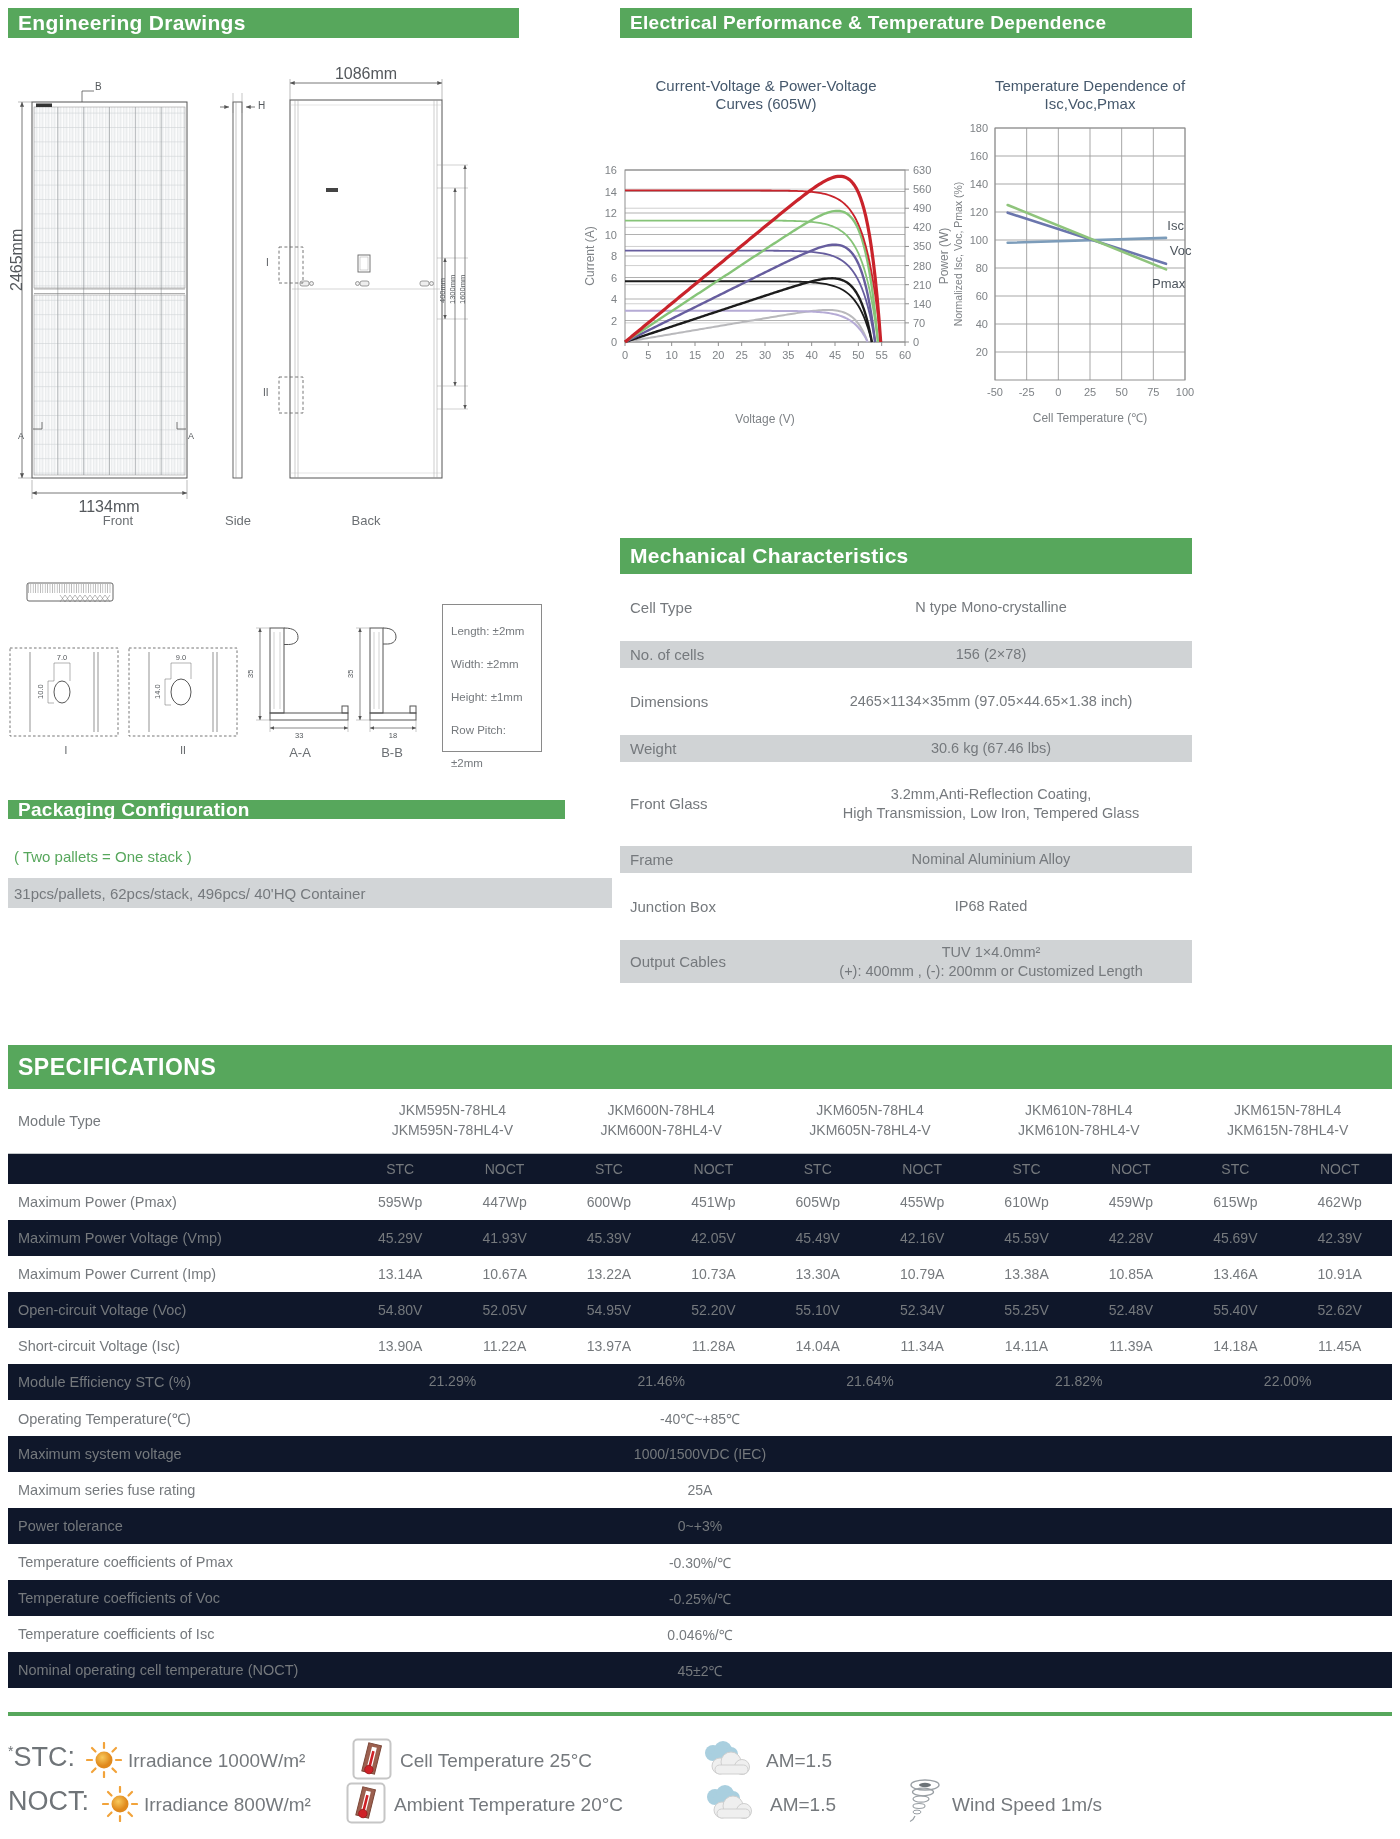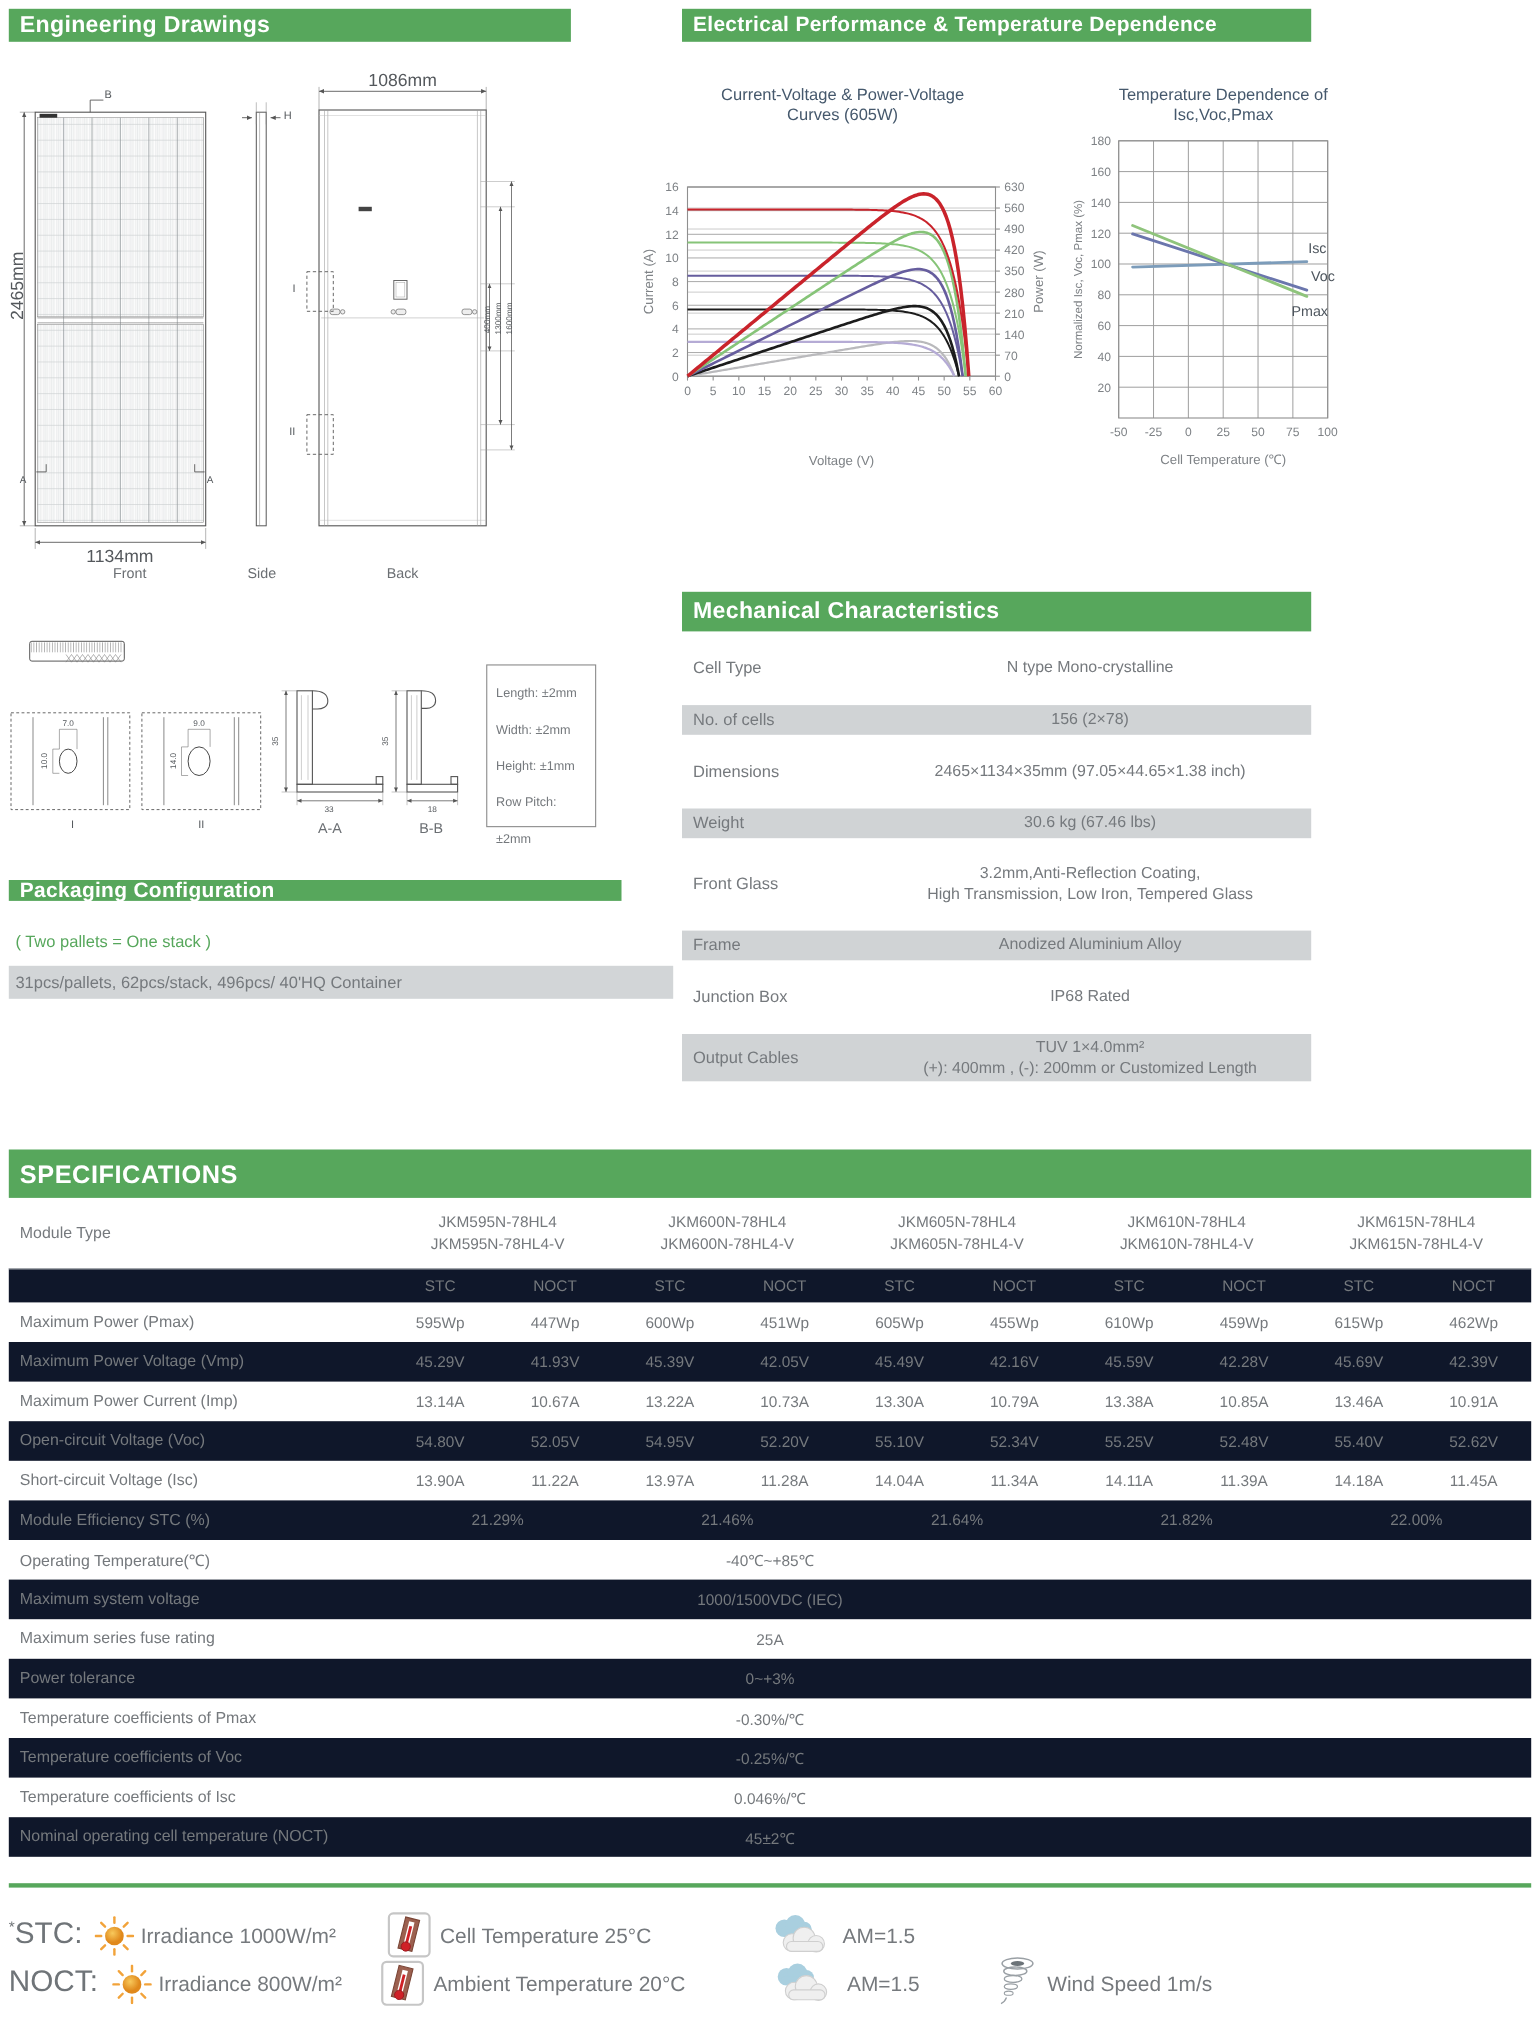--- a/index.html
+++ b/index.html
@@ -290,21 +290,21 @@
         <polyline points="45,240.82500273225438 46.86666666666667,240.82500309604984 48.733333333333334,240.82500350828408 50.6,240.82500397540667 52.46666666666667,240.8250045047259 54.333333333333336,240.8250051045232 56.2,240.82500578418257 58.06666666666666,240.82500655433753 59.93333333333333,240.82500742703743 61.8,240.825008415936 63.666666666666664,240.82500953650484 65.53333333333333,240.8250108062757 67.4,240.8250122451146 69.26666666666667,240.82501387553268 71.13333333333334,240.82501572303838 73,240.82501781653662 74.86666666666667,240.8250201887809 76.73333333333335,240.82502287688584 78.60000000000001,240.82502592290783 80.46666666666667,240.8250293745029 82.33333333333334,240.8250332856725 84.20000000000002,240.82503771760832 86.06666666666669,240.82504273964952 87.93333333333335,240.82504843036773 89.80000000000001,240.82505487879627 91.66666666666669,240.8250621858231 93.53333333333335,240.82507046576927 95.40000000000002,240.82507984817744 97.26666666666668,240.82509047983874 99.13333333333335,240.8251025270893 101.00000000000003,240.82511617841266 102.8666666666667,240.82513164738856 104.73333333333336,240.8251491760347 106.60000000000002,240.82516903859295 108.4666666666667,240.8251915458201 110.33333333333336,240.82521704984975 112.20000000000003,240.8252459497015 114.06666666666669,240.82527869752377 115.93333333333338,240.82531580566794 117.80000000000004,240.8253578547041 119.6666666666667,240.82540550250437 121.53333333333336,240.82545949453555 123.40000000000002,240.82552067552214 125.26666666666668,240.82559000266247 127.13333333333334,240.82566856060427 129,240.8257575784145 130.86666666666667,240.82585844880848 132.73333333333332,240.82597274993935 134.59999999999997,240.826102270089 136.46666666666664,240.82624903564624 138.33333333333331,240.82641534281035 140.19999999999996,240.8266037935161 142.0666666666666,240.8268173361418 143.93333333333328,240.8270593116378 145.79999999999995,240.82733350579673 147.6666666666666,240.8276442084838 149.53333333333325,240.827996280753 151.39999999999992,240.82839523090024 153.2666666666666,240.8288473006424 155.13333333333324,240.82935956277143 156.9999999999999,240.82994003181048 158.86666666666656,240.83059778940415 160.73333333333323,240.8313431264039 162.59999999999988,240.8321877038722 164.46666666666653,240.8331447355239 166.3333333333332,240.8342291944595 168.19999999999987,240.83545804742485 170.06666666666652,240.83685052026158 171.93333333333317,240.83842839870246 173.79999999999984,240.84021636921685 175.6666666666665,240.84224240523935 177.53333333333316,240.84453820482412 179.3999999999998,240.84713968657218 181.26666666666648,240.85008755159063 183.13333333333316,240.85342792027618 184.9999999999998,240.85721305388483 186.86666666666645,240.86150217217818 188.73333333333312,240.86636237993727 190.5999999999998,240.87186971684108 192.46666666666644,240.87811034713414 194.3333333333331,240.8851819076969 196.19999999999976,240.89319503560935 198.06666666666644,240.90227509910756 199.93333333333308,240.91256415901432 201.79999999999973,240.92422319133118 203.6666666666664,240.9374346057653 205.53333333333305,240.9524050995941 207.39999999999972,240.9693688915179 209.2666666666664,240.98859138609447 211.13333333333304,241.01037332608803 212.9999999999997,241.03505549769648 214.86666666666636,241.06302406227294 216.73333333333304,241.09471659795727 218.5999999999997,241.13062894574173 220.46666666666633,241.1713229670797 222.333333333333,241.21743533440787 224.19999999999968,241.26968749211304 226.06666666666632,241.32889694378605 227.93333333333297,241.3959900423563 229.79999999999964,241.47201648321257 231.66666666666632,241.55816572706107 233.53333333333296,241.65578560946085 235.39999999999964,241.76640342819076 237.26666666666628,241.89174983836617 239.13333333333293,242.0337859291539 240.9999999999996,242.19473390570968 242.86666666666628,242.37711185636812 244.73333333333292,242.5837731490302 246.59999999999957,242.81795107311905 248.46666666666624,243.08330942554272 250.33333333333292,243.38399983209996 252.19999999999956,243.72472670114234 254.0666666666662,244.11082082571602 255.93333333333288,244.54832278571487 257.79999999999956,245.04407745490127 259.6666666666662,245.6058410913905 261.53333333333285,246.24240268706745 263.3999999999995,246.96372147449057 265.2666666666662,247.78108274262706 267.13333333333287,248.7072743992127 268.99999999999955,249.75678704211612 270.86666666666616,250.9460406698962 272.7333333333328,252.29364157851933 274.59999999999945,253.82067346347705 276.46666666666613,255.5510272817006 278.3333333333328,257.51177503407894 280.1999999999995,259.7335933165407 282.06666666666615,262.25124326630777 283.9333333333328,265.10411441225017 285.79999999999944,268.33684093807375 287.66666666666606,271.9999999999988 287.66666666666663,272" fill="none" stroke="#b5abd5" stroke-width="2" stroke-linejoin="round"></polyline>
         <polyline points="45,272 46.86666666666667,271.38298417323847 48.733333333333334,270.76596835879434 50.6,270.1489525591276 52.46666666666667,269.5319367771352 54.333333333333336,268.9149210162232 56.2,268.29790528039166 58.06666666666666,267.68088957433196 59.93333333333333,267.0638739035402 61.8,266.4468582744481 63.666666666666664,265.82984269457523 65.53333333333333,265.212827172704 67.4,264.5958117190831 69.26666666666667,263.9787963456621 71.13333333333334,263.3617810663627 73,262.7447658973922 74.86666666666667,262.127750857605 76.73333333333335,261.51073596892076 78.60000000000001,260.8937212568056 80.46666666666667,260.27670675082874 82.33333333333334,259.659692485303 84.20000000000002,259.04267850002435 86.06666666666669,258.42566484112325 87.93333333333335,257.8086515620462 89.80000000000001,257.1916387246863 91.66666666666669,256.57462640068474 93.53333333333335,255.95761467292965 95.40000000000002,255.34060363728082 97.26666666666668,254.72359340455478 99.13333333333335,254.10658410280797 101.00000000000003,253.48957587996344 102.8666666666667,252.87256890683065 104.73333333333336,252.25556338057788 106.60000000000002,251.63855952872308 108.4666666666667,251.02155761372057 110.33333333333336,250.40455793823085 112.20000000000003,249.78756085117445 114.06666666666669,249.17056675468515 115.93333333333338,248.55357611209465 117.80000000000004,247.9365894571001 119.6666666666667,247.3196074042881 121.53333333333336,246.70263066121368 123.40000000000002,246.08566004226162 125.26666666666668,245.46869648455123 127.13333333333334,244.85174106618211 129,244.2347950271633 130.86666666666667,243.61785979341585 132.73333333333332,243.00093700429738 134.59999999999997,242.38402854415995 136.46666666666664,241.76713657852804 138.33333333333331,241.15026359556705 140.19999999999996,240.53341245361017 142.0666666666666,239.9165864356214 143.93333333333328,239.29978931159937 145.79999999999995,238.68302541007117 147.6666666666666,238.0662996999903 149.53333333333325,237.44961788454185 151.39999999999992,236.83298650857395 153.2666666666666,236.2164130816211 155.13333333333324,235.59990621876682 156.9999999999999,234.98347580191484 158.86666666666656,234.36713316440708 160.73333333333323,233.7508913023455 162.59999999999988,233.1347651164569 164.46666666666653,232.51877168888677 166.3333333333332,231.90293059993706 168.19999999999987,231.2872642904762 170.06666666666652,230.67179847656953 171.93333333333317,230.05656262381115 173.79999999999984,229.44159048990412 175.6666666666665,228.82692074525465 177.53333333333316,228.21259768273617 179.3999999999998,227.59867202936607 181.26666666666648,226.9852018744517 183.13333333333316,226.37225373083098 184.9999999999998,225.75990374819554 186.86666666666645,225.14823910018168 188.73333333333312,224.5373595699919 190.5999999999998,223.9273793628248 192.46666666666644,223.31842917740036 194.3333333333331,222.71065857344567 196.19999999999976,222.10423867722903 198.06666666666644,221.49936527319207 199.93333333333308,220.8962623365311 201.79999999999973,220.29518606934127 203.6666666666664,219.69642951179353 205.53333333333305,219.10032780991855 207.39999999999972,218.50726423310127 209.2666666666664,217.91767704754116 211.13333333333304,217.3320673669386 212.9999999999997,216.75100811878283 214.86666666666636,216.1751542841424 216.73333333333304,215.6052545911282 218.5999999999997,215.04216486760225 220.46666666666633,214.4868632876757 222.333333333333,213.9404677795832 224.19999999999968,213.40425590020365 226.06666666666632,212.8796875244716 227.93333333333297,212.3684307469309 229.79999999999964,211.87239144856437 231.66666666666632,211.39374704575494 233.53333333333296,210.93498501089144 235.39999999999964,210.49894683697457 237.26666666666628,210.08887821302997 239.13333333333293,209.70848628482037 240.9999999999996,209.36200499811494 242.86666666666628,209.05426966172843 244.73333333333292,208.79080202708735 246.59999999999957,208.5779073629503 248.46666666666624,208.4227852112211 250.33333333333292,208.33365574609684 252.19999999999956,208.3199039281351 254.0666666666662,208.3922439518132 255.93333333333288,208.56290683503636 257.79999999999956,208.84585439781347 259.6666666666662,209.2570233317728 261.53333333333285,209.81460358009065 263.3999999999995,210.5393558376016 265.2666666666662,211.45497365341208 267.13333333333287,212.58849638472157 268.99999999999955,213.9707801238308 270.86666666666616,215.63703471536144 272.7333333333328,217.62743611447112 274.59999999999945,219.9878246286227 276.46666666666613,222.77050105723328 278.3333333333328,226.0351344203193 280.1999999999995,229.8497968775712 282.06666666666615,234.29214361559931 283.9333333333328,239.45075796035263 285.79999999999944,245.42668479601892 287.66666666666606,252.3351785890005 289.53333333333273,260.3076959803995 291.3999999999994,269.49416708498916 291.8666666666667,272" fill="none" stroke="#1c1c1c" stroke-width="2.4" stroke-linejoin="round"></polyline>
         <polyline points="45,211.26250401815105 46.86666666666667,211.26250455316165 48.733333333333334,211.26250515940805 50.6,211.26250584637526 52.46666666666667,211.2625066248111 54.333333333333336,211.26250750689445 56.2,211.26250850642583 58.06666666666666,211.26250963904326 59.93333333333333,211.26251092246696 61.8,211.26251237677656 63.666666666666664,211.2625140247252 65.53333333333333,211.26251589209568 67.4,211.26251800810363 69.26666666666667,211.26252040585476 71.13333333333334,211.26252312286275 73,211.26252620163615 74.86666666666667,211.26252969034348 76.73333333333335,211.26253364356677 78.60000000000001,211.26253812315565 80.46666666666667,211.26254319919485 82.33333333333334,211.26254895110083 84.20000000000002,211.26255546886418 86.06666666666669,211.26256285445766 87.93333333333335,211.26257122343145 89.80000000000001,211.26258070672117 91.66666666666669,211.26259145269626 93.53333333333335,211.26260362948128 95.40000000000002,211.2626174275864 97.26666666666668,211.2626330628879 99.13333333333335,211.26265078000557 101.00000000000003,211.26267085613006 102.8666666666667,211.26269360535946 104.73333333333336,211.2627193836136 106.60000000000002,211.26274859420238 108.4666666666667,211.26278169413587 110.33333333333336,211.26281920127428 112.20000000000003,211.26286170243017 114.06666666666669,211.26290986254924 115.93333333333338,211.26296443511362 117.80000000000004,211.26302627393056 119.6666666666667,211.26309634649027 121.53333333333336,211.26317574910297 123.40000000000002,211.26326572405068 125.26666666666668,211.2633676790235 127.13333333333334,211.26348320914326 129,211.26361412191972 130.86666666666667,211.26376246552985 132.73333333333332,211.2639305608622 134.59999999999997,211.26412103782803 136.46666666666664,211.2643368765072 138.33333333333331,211.2645814537726 140.19999999999996,211.26485859612256 142.0666666666666,211.2651726395477 143.93333333333328,211.26552849736908 145.79999999999995,211.26593173710887 147.6666666666666,211.26638866759626 149.53333333333325,211.2669064376712 151.39999999999992,211.26749314803064 153.2666666666666,211.26815797796684 155.13333333333324,211.26891132898064 156.9999999999999,211.2697649875165 158.86666666666656,211.27073230936588 160.73333333333323,211.2718284286231 162.59999999999988,211.2730704944638 164.46666666666653,211.27447793944984 166.3333333333332,211.2760727835585 168.19999999999987,211.27787997869314 170.06666666666652,211.2799277990643 171.93333333333317,211.28224828355008 173.79999999999984,211.2848777369555 175.6666666666665,211.28785729801427 177.53333333333316,211.29123358301882 179.3999999999998,211.29505941514884 181.26666666666648,211.29939465090868 183.13333333333316,211.3043071166036 184.9999999999998,211.30987366950657 186.86666666666645,211.31618140031748 188.73333333333312,211.3233289957282 190.5999999999998,211.33142828241103 192.46666666666644,211.3406059765866 194.3333333333331,211.35100566654438 196.19999999999976,211.3627900591324 198.06666666666644,211.37614352536386 199.93333333333308,211.39127498496714 201.79999999999973,211.4084211750092 203.6666666666664,211.42785035373137 205.53333333333305,211.44986649754475 207.39999999999972,211.4748140568494 209.2666666666664,211.5030833450832 211.13333333333304,211.5351166453147 212.9999999999997,211.57141512991862 214.86666666666636,211.61254670159622 216.73333333333304,211.6591548784149 218.5999999999997,211.71196886187727 220.46666666666633,211.77181494553793 222.333333333333,211.8396294426601 224.19999999999968,211.91647333516966 226.06666666666632,212.00354887309442 227.93333333333297,212.10221838419386 229.79999999999964,212.21402558806105 231.66666666666632,212.34071974816487 233.53333333333296,212.48428303969914 235.39999999999964,212.64696156141838 237.26666666666628,212.8313004766517 239.13333333333293,213.04018383328838 240.9999999999996,213.27687968573264 242.86666666666628,213.54509122477717 244.73333333333292,213.84901471534016 246.59999999999957,214.1934051485223 248.46666666666624,214.5836506351336 250.33333333333292,215.0258567046036 252.19999999999956,215.5269418281602 254.0666666666662,216.0947456607732 255.93333333333288,216.73815169534404 257.79999999999956,217.46722624811184 259.6666666666662,218.29337594975107 261.53333333333285,219.2295262061652 263.3999999999995,220.29032342105893 265.2666666666662,221.49236414413338 267.13333333333287,222.85445473000854 268.99999999999955,224.39790557032984 270.86666666666616,226.14686450242465 272.7333333333328,228.12869461080524 274.59999999999945,230.374402332358 276.46666666666613,232.91912256307572 278.3333333333328,235.80266835600136 280.1999999999995,239.07015381060242 282.06666666666615,242.77269989890198 283.9333333333328,246.96823427126722 285.79999999999944,251.7223975551016 287.66666666666606,257.10957032580563 289.53333333333273,263.2140368173326 291.3999999999994,270.1313035790047 291.8666666666667,272" fill="none" stroke="#1c1c1c" stroke-width="1.8" stroke-linejoin="round"></polyline>
         <polyline points="45,272 46.86666666666667,271.0717460876601 48.733333333333334,270.14349219020994 50.6,269.2152383106233 52.46666666666667,268.28698445240207 54.333333333333336,267.3587306196637 56.2,266.4304768172435 58.06666666666666,265.50222305081274 59.93333333333333,264.57396932701516 61.8,263.6457156536259 63.666666666666664,262.7174620397347 65.53333333333333,261.7892084959582 67.4,260.8609550346853 69.26666666666667,259.9327016703612 71.13333333333334,259.00444841981505 73,258.0761953026387 74.86666666666667,257.1479423416244 76.73333333333335,256.21968956326907 78.60000000000001,255.2914369983575 80.46666666666667,254.36318468263394 82.33333333333334,253.43493265757724 84.20000000000002,252.50668097129414 86.06666666666669,251.57842967954903 87.93333333333335,250.6501788469502 89.80000000000001,249.72192854831638 91.66666666666669,248.7936788702503 93.53333333333335,247.86542991295033 95.40000000000002,246.93718179229563 97.26666666666668,246.00893464224546 99.13333333333335,245.08068861759963 101.00000000000003,244.15244389717319 102.8666666666667,243.2242006874474 104.73333333333336,242.29595922676697 106.60000000000002,241.36771979016459 108.4666666666667,240.4394826949053 110.33333333333336,239.51124830685703 112.20000000000003,238.5830170478086 114.06666666666669,237.65478940387513 115.93333333333338,236.72656593515015 117.80000000000004,235.79834728678773 119.6666666666667,234.87013420172437 121.53333333333336,233.94192753528023 123.40000000000002,233.01372827191577 125.26666666666668,232.08553754445748 127.13333333333334,231.1573566561546 129,230.22918710597864 130.86666666666667,229.30103061763907 132.73333333333332,228.3728891728557 134.59999999999997,227.44476504950734 136.46666666666664,226.51666086536494 138.33333333333331,225.58857962822063 140.19999999999996,224.6605247933398 142.0666666666666,223.7325003292982 143.93333333333328,222.8045107934183 145.79999999999995,221.8765614181936 147.6666666666666,220.9486582102902 149.53333333333325,220.02080806394224 151.39999999999992,219.0930188908191 153.2666666666666,218.16529976874108 155.13333333333324,217.23766111195934 156.9999999999999,216.31011486610726 158.86666666666656,215.38267473137353 160.73333333333323,214.45535641795664 162.59999999999988,213.52817793844025 164.46666666666653,212.6011599423927 166.3333333333332,211.67432609925189 168.19999999999987,210.74770353642077 170.06666666666652,209.82132334048904 171.93333333333317,208.895221130624 173.79999999999984,207.96943771446274 175.6666666666665,207.0440198383109 177.53333333333316,206.11902104513325 179.3999999999998,205.1945026557405 181.26666666666648,204.27053489076854 183.13333333333316,203.34719815354777 184.9999999999998,202.4245844968159 186.86666666666645,201.50279929948775 188.73333333333312,200.5819631834171 190.5999999999998,199.66221420433277 192.46666666666644,198.7437103559801 194.3333333333331,197.8266324320304 196.19999999999976,196.91118729663697 198.06666666666644,195.99761162172132 199.93333333333308,195.08617615729628 201.79999999999973,194.1771906105156 203.6666666666664,193.27100921984558 205.53333333333305,192.36803712296944 207.39999999999972,191.46873763097062 209.2666666666664,190.5736405372419 211.13333333333304,189.68335160770306 212.9999999999997,188.7985634196021 214.86666666666636,187.92006773977585 216.73333333333304,187.04876966016744 218.5999999999997,186.18570373910495 220.46666666666633,185.33205243186703 222.333333333333,184.4891671340049 224.19999999999968,183.6585922064436 226.06666666666632,182.8420924033335 227.93333333333297,182.04168418286565 229.79999999999964,181.25967144881628 231.66666666666632,180.49868634761646 233.53333333333296,179.76173583357334 235.39999999999964,179.05225481501196 237.26666666666628,178.3741668082852 239.13333333333293,177.73195315677123 240.9999999999996,177.13073202038356 242.86666666666628,176.5763485103008 244.73333333333292,176.0754775364872 246.59999999999957,175.63574115542713 248.46666666666624,175.26584245610098 250.33333333333292,174.9757183078857 252.19999999999956,174.77671361965207 254.0666666666662,174.68178013043246 255.93333333333288,174.70570317498445 257.79999999999956,174.8653603496177 259.6666666666662,175.18001655300867 261.53333333333285,175.67166050279076 263.3999999999995,176.36538854215564 265.2666666666662,177.2898423637124 267.13333333333287,178.47770820428343 268.99999999999955,179.96628611996533 270.86666666666616,181.7981391536327 272.7333333333328,184.02183357759588 274.59999999999945,186.69278295567176 276.46666666666613,189.87421054805625 278.3333333333328,193.63824660935654 280.1999999999995,198.0671794394105 282.06666666666615,203.25488167732368 283.9333333333328,209.30843632618377 285.79999999999944,216.34999041004502 287.66666666666606,224.51886805395486 289.53333333333273,233.97397920799978 291.3999999999994,244.89656528269603 293.2666666666661,257.49332871108413 295.13333333333276,271.99999999999505 295.1333333333333,272" fill="none" stroke="#665d9e" stroke-width="2.4" stroke-linejoin="round"></polyline>
         <polyline points="45,180.6250048572988 46.86666666666667,180.6250055040406 48.733333333333334,180.6250062368951 50.6,180.625007067328 52.46666666666667,180.6250080083318 54.333333333333336,180.6250090746288 56.2,180.6250102829016 58.06666666666666,180.62501165205404 59.93333333333333,180.625013203507 61.8,180.6250149615335 63.666666666666664,180.62501695363858 65.53333333333333,180.6250192109893 67.4,180.62502176890283 69.26666666666667,180.62502466739858 71.13333333333334,180.62502795182453 73,180.62503167356672 74.86666666666667,180.62503589085316 76.73333333333335,180.6250406696647 78.60000000000001,180.6250460847677 80.46666666666667,180.6250522208832 82.33333333333334,180.62505917401302 84.20000000000002,180.6250670529413 86.06666666666669,180.62507598093669 87.93333333333335,180.6250860976809 89.80000000000001,180.6250975614539 91.66666666666669,180.6251105516106 93.53333333333335,180.6251252713865 95.40000000000002,180.62514195107786 97.26666666666668,180.6251608516443 99.13333333333335,180.6251822687919 101.00000000000003,180.62520653759955 102.8666666666667,180.62523403776146 104.73333333333336,180.62526519952735 106.60000000000002,180.62530051043416 108.4666666666667,180.62534052293358 110.33333333333336,180.62538586303543 112.20000000000003,180.6254372401017 114.06666666666669,180.62549545794485 115.93333333333338,180.6255614274038 117.80000000000004,180.62563618059409 119.6666666666667,180.6257208870561 121.53333333333336,180.62581687205244 123.40000000000002,180.62592563730257 125.26666666666668,180.6260488844775 127.13333333333334,180.62618854182313 129,180.6263467943283 130.86666666666667,180.6265261179097 132.73333333333332,180.6267293181486 134.59999999999997,180.62695957418492 136.46666666666664,180.62722048845632 138.33333333333331,180.62751614305932 140.19999999999996,180.6278511636154 142.0666666666666,180.6282307916402 143.93333333333328,180.62866096654926 145.79999999999995,180.62914841858208 147.6666666666666,180.62970077409892 149.53333333333325,180.6303266748984 151.39999999999992,180.6310359134211 153.2666666666666,180.63183958595596 155.13333333333324,180.63275026624564 156.9999999999999,180.6337822022071 158.86666666666656,180.63495153884548 160.73333333333323,180.63627657084842 162.59999999999988,180.6377780288128 164.46666666666653,180.63947940358244 166.3333333333332,180.6414073137708 168.19999999999987,180.64359192221835 170.06666666666652,180.64606740790126 171.93333333333317,180.64887250067343 173.79999999999984,180.65205108720895 175.6666666666665,180.6556528976246 177.53333333333316,180.65973428352532 179.3999999999998,180.66435909964508 181.26666666666648,180.66959970287695 183.13333333333316,180.67553808432223 184.9999999999998,180.68226715207072 186.86666666666645,180.6898921847805 188.73333333333312,180.69853247880013 190.5999999999998,180.70832321460253 192.46666666666644,180.7194175717314 194.3333333333331,180.7319891253498 196.19999999999976,180.7462345618851 198.06666666666644,180.76237675625833 199.93333333333308,180.78066825884144 201.79999999999973,180.8013952466978 203.6666666666664,180.82488200092396 205.53333333333305,180.8514959801429 207.39999999999972,180.88165356952476 209.2666666666664,180.91582659528106 211.13333333333304,180.95454970655345 212.9999999999997,180.99842874018964 214.86666666666636,181.0481501992766 216.73333333333304,181.1044919937252 218.5999999999997,181.16833561094762 220.46666666666633,181.24067990704143 222.333333333333,181.3226567342483 224.19999999999968,181.41554864918515 226.06666666666632,181.52080897889817 227.93333333333297,181.64008455868185 229.79999999999964,181.77524149740236 231.66666666666632,181.92839437343477 233.53333333333296,182.10193931799364 235.39999999999964,182.29859150345806 237.26666666666628,182.52142762320926 239.13333333333293,182.77393402759276 240.9999999999996,183.06006126910944 242.86666666666628,183.3842859102143 244.73333333333292,183.7516805607284 246.59999999999957,184.1679932406235 248.46666666666624,184.63973730983872 250.33333333333292,185.17429337211342 252.19999999999956,185.78002474715748 254.0666666666662,186.46640831776273 255.93333333333288,187.24418279900453 257.79999999999956,188.1255167492585 259.6666666666662,189.12419895162412 261.53333333333285,190.25585414434005 263.3999999999995,191.53818747537116 265.2666666666662,192.9912615057451 267.13333333333287,194.63781009545488 268.99999999999955,196.50359408278388 270.86666666666616,198.61780432178261 272.7333333333328,201.0135183835621 274.59999999999945,203.7282180666579 276.46666666666613,206.80437581309894 278.3333333333328,210.29011920486815 280.1999999999995,214.2399839370393 282.06666666666615,218.7157670481223 283.9333333333328,223.7874937567086 285.79999999999944,229.5345130309209 287.66666666666606,236.04673903123975 289.53333333333273,243.42605784952266 291.3999999999994,251.78792155314684 293.2666666666661,261.2631544736642 295.13333333333276,271.99999999999636 295.1333333333333,272" fill="none" stroke="#665d9e" stroke-width="1.8" stroke-linejoin="round"></polyline>
         <polyline points="45,272 46.86666666666667,270.7659683155923 48.733333333333334,269.53193664759493 50.6,268.2979049992854 52.46666666666667,267.063873374523 54.333333333333336,265.82984177784584 56.2,264.595810214583 58.06666666666666,263.3617786909848 59.93333333333333,262.12774721437364 61.8,260.8937157933185 63.666666666666664,259.6596844378374 65.53333333333333,258.4256531596312 67.4,257.19162197235397 69.26666666666667,255.9575908919261 71.13333333333334,254.7235599368952 73,253.4895291288541 74.86666666666667,252.25549849292233 76.73333333333335,251.021468058303 78.60000000000001,249.78743785892445 80.46666666666667,248.55340793418128 82.33333333333334,247.31937832978815 84.20000000000002,246.08534909876457 86.06666666666669,244.8513203025696 87.93333333333335,243.61729201240945 89.80000000000001,242.38326431074336 91.66666666666669,241.14923729301802 93.53333333333335,239.91521106966425 95.40000000000002,238.6811857683948 97.26666666666668,237.44716153684908 99.13333333333335,236.2131385456352 101.00000000000003,234.97911699182896 102.8666666666667,233.7450971029977 104.73333333333336,232.5110791418262 106.60000000000002,231.27706341143374 108.4666666666667,230.04305026148484 110.33333333333336,228.8090400952102 112.20000000000003,227.5750333774722 114.06666666666669,226.34103064402856 115.93333333333338,225.1070325121701 117.80000000000004,223.8730396929348 119.6666666666667,222.63905300512852 121.53333333333336,221.40507339141772 123.40000000000002,220.17110193679693 125.26666666666668,218.93713988977817 127.13333333333334,217.70318868669978 129,216.46924997960994 130.86666666666667,215.23532566824508 132.73333333333332,214.00141793670036 134.59999999999997,212.76752929547396 136.46666666666664,211.5336626296665 138.33333333333331,210.29982125422896 140.19999999999996,209.06600897728208 142.0666666666666,207.83223017267682 143.93333333333328,206.5984898631343 145.79999999999995,205.36479381549574 147.6666666666666,204.13114864983442 149.53333333333325,202.89756196443096 151.39999999999992,201.66404247890293 153.2666666666666,200.43060019810713 155.13333333333324,199.1972465998092 156.9999999999999,197.96399484954333 158.86666666666656,196.73086004657603 160.73333333333323,195.49785950544793 162.59999999999988,194.26501307820686 164.46666666666653,193.03234352317713 166.3333333333332,191.79987692694465 168.19999999999987,190.56764318719166 170.06666666666652,189.33567656510354 171.93333333333317,188.10401631731474 173.79999999999984,186.87270741878154 175.6666666666665,185.64180138959213 177.53333333333316,184.41135724057574 179.3999999999998,183.18144255468945 181.26666666666648,181.95213472357503 183.13333333333316,180.72352236143658 184.9999999999998,179.49570692153517 186.86666666666645,178.2688045441925 188.73333333333312,177.0429481692941 190.5999999999998,175.81828995096677 192.46666666666644,174.59500401744498 194.3333333333331,173.3732896252419 196.19999999999976,172.15337476369808 198.06666666666644,170.9355202739233 199.93333333333308,169.72002455520942 201.79999999999973,168.507228942334 203.6666666666664,167.29752384897208 205.53333333333305,166.0913557858977 207.39999999999972,164.88923537801463 209.2666666666664,163.6917465217802 211.13333333333304,162.49955684457376 212.9999999999997,161.31342965036805 214.86666666666636,160.13423756207095 216.73333333333304,158.96297810057695 218.5999999999997,157.8007914744103 220.46666666666633,156.64898089243962 222.333333333333,155.50903575616644 224.19999999999968,154.382658138295 226.06666666666632,153.27179301154553 227.93333333333297,152.17866275696292 229.79999999999964,151.1058065554261 231.66666666666632,150.05612535095767 233.53333333333296,149.03293317123496 235.39999999999964,148.0400157010725 237.26666666666628,147.0816971304837 239.13333333333293,146.16291644239624 240.9999999999996,145.28931446865454 242.86666666666628,144.467333229404 244.73333333333292,143.70432928350994 246.59999999999957,143.00870305996696 248.46666666666624,142.3900464164536 250.33333333333292,141.85931098601026 252.19999999999956,141.42900023166123 254.0666666666662,141.11338853779648 255.93333333333288,140.92877113327572 257.79999999999956,140.89374917248446 259.6666666666662,141.0295549060306 261.53333333333285,141.360422562766 263.3999999999995,141.91401135112622 265.2666666666662,142.72188788381567 267.13333333333287,143.8200763509062 268.99999999999955,145.24968592987267 270.86666666666616,147.0576262467722 272.7333333333328,149.29742321326916 274.59999999999945,152.03014928522165 276.46666666666613,155.32548414936252 278.3333333333328,159.2629240785735 280.1999999999995,163.93316074134367 282.06666666666615,169.43965315047004 283.9333333333328,175.90041973914416 285.79999999999944,183.45008131535792 287.66666666666606,192.24218993190925 289.53333333333273,202.45188359190757 291.3999999999994,214.2789122713694 293.2666666666661,227.9510870755205 295.13333333333276,243.7282115611292 296.99999999999943,261.90656247578835 297.93333333333334,272" fill="none" stroke="#86c478" stroke-width="2.4" stroke-linejoin="round"></polyline>
         <polyline points="45,150.52500535333127 46.86666666666667,150.52500606611903 48.733333333333334,150.52500687381342 50.6,150.52500778905107 52.46666666666667,150.52500882615118 54.333333333333336,150.52501000133952 56.2,150.52501133300242 58.06666666666666,150.52501284197416 59.93333333333333,150.52501455186314 61.8,150.52501648942123 63.666666666666664,150.52501868496216 65.53333333333333,150.52502117283598 67.4,150.52502399196632 69.26666666666667,150.52502718645954 71.13333333333334,150.52503080629455 73,150.525034908105 74.86666666666667,150.52503955606522 76.73333333333335,150.5250448228941 78.60000000000001,150.52505079099313 80.46666666666667,150.52505755373528 82.33333333333334,150.52506521692612 84.20000000000002,150.52507390045895 86.06666666666669,150.52508374019072 87.93333333333335,150.52509489006758 89.80000000000001,150.52510752453327 91.66666666666669,150.52512184125857 93.53333333333335,150.52513806423366 95.40000000000002,150.5251564472728 97.26666666666668,150.52517727798516 99.13333333333335,150.52520088227465 101.00000000000003,150.52522762943877 102.8666666666667,150.52525793794644 104.73333333333336,150.52529228198497 106.60000000000002,150.52533119887914 108.4666666666667,150.52537529749753 110.33333333333336,150.52542526777876 112.20000000000003,150.52548189152566 114.06666666666669,150.52554605463686 115.93333333333338,150.52561876096703 117.80000000000004,150.52570114803262 119.6666666666667,150.52579450480854 121.53333333333336,150.52590029189474 123.40000000000002,150.52602016436785 125.26666666666668,150.5261559976753 127.13333333333334,150.52630991697754 129,150.52648433039673 130.86666666666667,150.52668196669288 132.73333333333332,150.52690591795619 134.59999999999997,150.5271596879837 136.46666666666664,150.52744724709783 138.33333333333331,150.52777309426318 140.19999999999996,150.52814232747454 142.0666666666666,150.5285607235168 143.93333333333328,150.5290348283449 145.79999999999995,150.52957205949738 147.6666666666666,150.53018082214678 149.53333333333325,150.53087064060125 151.39999999999992,150.53165230731582 153.2666666666666,150.5325380517442 155.13333333333324,150.53354173167313 156.9999999999999,150.5346790500319 158.86666666666656,150.5359678005708 160.73333333333323,150.53742814625036 162.59999999999988,150.5390829346981 164.46666666666653,150.5409580556678 166.3333333333332,150.5430828460939 168.19999999999987,150.54549054907835 170.06666666666652,150.54821883399063 171.93333333333317,150.5513103858185 173.79999999999984,150.55481357298981 175.6666666666665,150.5587832041138 177.53333333333316,150.56328138548122 179.3999999999998,150.56837849273927 181.26666666666648,150.57415427194388 183.13333333333316,150.58069908721487 184.9999999999998,150.58811533451475 186.86666666666645,150.59651904367018 188.73333333333312,150.6060416936997 190.5999999999998,150.61683226984974 192.46666666666644,150.62905959452183 194.3333333333331,150.64291496855918 196.19999999999976,150.65861516421626 198.06666666666644,150.6764058166379 199.93333333333308,150.69656526690858 201.79999999999973,150.71940891679745 203.6666666666664,150.74529416333144 205.53333333333305,150.77462599039868 207.39999999999972,150.80786330486552 209.2666666666664,150.84552611633774 211.13333333333304,150.8882036728956 212.9999999999997,150.93656368008985 214.86666666666636,150.9913627474323 216.73333333333304,151.05345822582092 218.5999999999997,151.1238216210994 220.46666666666633,151.20355379361177 222.333333333333,151.2939021815538 224.19999999999968,151.3962803175874 226.06666666666632,151.51228994406176 227.93333333333297,151.643746072842 229.79999999999964,151.7927053818155 231.66666666666632,151.96149839234872 233.53333333333296,152.15276593112293 235.39999999999964,152.36950044680685 237.26666666666628,152.61509282798022 239.13333333333293,152.89338545479188 240.9999999999996,153.20873231436337 242.86666666666628,153.5660671204663 244.73333333333292,153.97098050322882 246.59999999999957,154.42980747653215 248.46666666666624,154.94972655155618 250.33333333333292,155.5388720471396 252.19999999999956,156.20646135409123 254.0666666666662,156.96293914454745 255.93333333333288,157.8201407825823 257.79999999999956,158.79147749268785 259.6666666666662,159.89214618315094 261.53333333333285,161.13936720708836 263.3999999999995,162.5526537809954 265.2666666666662,164.1541172759583 267.13333333333287,165.9688131579185 268.99999999999955,168.02513298934844 270.86666666666616,170.3552486253439 272.7333333333328,172.99561555373901 274.59999999999945,175.9875432541787 276.46666666666613,179.37784149961973 278.3333333333328,183.21955271187642 280.1999999999995,187.57278182917455 282.06666666666615,192.5056366692864 283.9333333333328,198.09529350056238 285.79999999999944,204.4292044920971 287.66666666666606,211.60646593401768 289.53333333333273,219.73936863418618 291.3999999999994,228.95515474782508 293.2666666666661,239.39800852628974 295.13333333333276,251.23131213096005 296.99999999999943,264.6402018052623 297.93333333333334,272" fill="none" stroke="#86c478" stroke-width="1.8" stroke-linejoin="round"></polyline>
         <polyline points="45,272 46.86666666666667,270.4601905399376 48.733333333333334,268.9203810968509 50.6,267.38057167413035 52.46666666666667,265.84076227576816 54.333333333333336,264.30095290645886 56.2,262.761143571715 58.06666666666666,261.2213342780024 59.93333333333333,259.6815250328956 61.8,258.1417158452589 63.666666666666664,256.60190672545536 65.53333333333333,255.062097685589 67.4,253.5222887397844 69.26666666666667,251.98247990451028 71.13333333333334,250.4426711989534 73,248.9028626454504 74.86666666666667,247.36305426998632 76.73333333333335,245.8232461027703 78.60000000000001,244.2834381788997 80.46666666666667,242.74363053912626 82.33333333333334,241.20382323073966 84.20000000000002,239.664016308586 86.06666666666669,238.12420983624182 87.93333333333335,236.58440388736648 89.80000000000001,235.04459854726014 91.66666666666669,233.5047939146579 93.53333333333335,231.96499010379512 95.40000000000002,230.42518724678453 97.26666666666668,228.8853854963521 99.13333333333335,227.34558502898366 101.00000000000003,225.8057860485449 102.8666666666667,224.26598879044326 104.73333333333336,222.7261935264136 106.60000000000002,221.18640057001838 108.4666666666667,219.64661028296882 110.33333333333336,218.10682308238788 112.20000000000003,216.56703944915344 114.06666666666669,215.0272599374813 115.93333333333338,213.4874851859294 117.80000000000004,211.94771593003253 119.6666666666667,210.4079530168063 121.53333333333336,208.86819742139414 123.40000000000002,207.32845026617105 125.26666666666668,205.7887128426632 127.13333333333334,204.24898663669404 129,202.70927335722843 130.86666666666667,201.16957496945315 132.73333333333332,199.62989373271031 134.59999999999997,198.0902322439905 136.46666666666664,196.55059348779244 138.33333333333331,195.0109808932748 140.19999999999996,193.47139839975668 142.0666666666666,191.93185053177808 143.93333333333328,190.3923424851042 145.79999999999995,188.85288022525702 147.6666666666666,187.31347060038635 149.53333333333325,185.7741214705507 151.39999999999992,184.23484185577823 153.2666666666666,182.69564210561572 155.13333333333324,181.15653409326376 156.9999999999999,179.61753143783898 158.86666666666656,178.07864975881182 160.73333333333323,176.539906967248 162.59999999999988,175.0013235991433 164.46666666666653,173.46292319689772 166.3333333333332,171.92473274583924 168.19999999999987,170.3867831736928 170.06666666666652,168.84910992201912 171.93333333333317,167.3117535999325 173.79999999999984,165.77476073187836 175.6666666666665,164.23818461292836 177.53333333333316,162.70208628696835 179.3999999999998,161.16653566534114 181.26666666666648,159.63161280600576 183.13333333333316,158.09740937612602 184.9999999999998,156.56403032425752 186.86666666666645,155.0315957920186 188.73333333333312,153.5002432993749 190.5999999999998,151.97013024250685 192.46666666666644,150.44143674876074 194.3333333333331,148.9143689394874 196.19999999999976,147.389162658776 198.06666666666644,145.86608773430265 199.93333333333308,144.34545284589 201.79999999999973,142.82761108807097 203.6666666666664,141.312966325155 205.53333333333305,139.80198045122253 207.39999999999972,138.29518168336062 209.2666666666664,136.7931740345805 211.13333333333304,135.2966481335353 212.9999999999997,133.8063935817467 214.86666666666636,132.32331306595597 216.73333333333304,130.84843847390937 218.5999999999997,129.38294929689445 220.46666666666633,127.92819364227398 222.333333333333,126.48571222480089 224.19999999999968,125.05726575743515 226.06666666666632,123.64486622160766 227.93333333333297,122.25081256441851 229.79999999999964,120.8777314472728 231.66666666666632,119.52862375827806 233.53333333333296,118.20691770086319 235.39999999999964,116.91652938524965 237.26666666666628,115.66193197958049 239.13333333333293,114.44823462591955 240.9999999999996,113.28127249553077 242.86666666666628,112.1677095507288 244.73333333333292,111.115155800476 246.59999999999957,110.13230108755195 248.46666666666624,109.22906773083383 250.33333333333292,108.41678467189843 252.19999999999956,107.70838614636057 254.0666666666662,107.11863832344815 255.93333333333288,106.6643978395233 257.79999999999956,106.36490670082543 259.6666666666662,106.2421286570339 261.53333333333285,106.32113286101466 263.3999999999995,106.63053144351323 265.2666666666662,107.20297855846124 267.13333333333287,108.07573951078359 268.99999999999955,109.29133978212906 270.86666666666616,110.89830514130583 272.7333333333328,112.95200558873788 274.59999999999945,115.51561766456459 276.46666666666613,118.66122167837759 278.3333333333328,122.47105272952044 280.1999999999995,127.0389270196523 282.06666666666615,132.4718679586379 283.9333333333328,138.89195998170982 285.79999999999944,146.43846188827615 287.66666666666606,155.27021594676637 289.53333333333273,165.5683940607482 291.3999999999994,177.53962804484797 293.2666666666661,191.419577612291 295.13333333333276,207.47699714018393 296.99999999999943,226.01837078040273 298.86666666666605,247.39319516707204 300.7333333333327,271.9999999999916 300.73333333333335,272" fill="none" stroke="#c9232b" stroke-width="3.2" stroke-linejoin="round"></polyline>
         <polyline points="45,120.42500553776568 46.86666666666667,120.4250062751106 48.733333333333334,120.42500711063187 50.6,120.4250080574015 52.46666666666667,120.42500913023204 54.333333333333336,120.4250103459083 56.2,120.42501172344998 58.06666666666666,120.42501328440923 59.93333333333333,120.42501505320777 61.8,120.42501705751911 63.666666666666664,120.42501932870141 65.53333333333333,120.42502190228808 67.4,120.42502481854387 69.26666666666667,120.42502812309459 71.13333333333334,120.42503186764114 73,120.42503611076822 74.86666666666667,120.42504091886116 76.73333333333335,120.42504636714423 78.60000000000001,120.42505254085776 80.46666666666667,120.4250595365917 82.33333333333334,120.42506746379678 84.20000000000002,120.42507644649694 86.06666666666669,120.42508662522977 87.93333333333335,120.42509815924512 89.80000000000001,120.42511122899674 91.66666666666669,120.4251260389656 93.53333333333335,120.4251428208589 95.40000000000002,120.42516183723532 97.26666666666668,120.42518338561285 99.13333333333335,120.42520780312353 101.00000000000003,120.42523547178794 102.8666666666667,120.42526682449227 104.73333333333336,120.42530235176065 106.60000000000002,120.42534260942986 108.4666666666667,120.42538822734548 110.33333333333336,120.42543991921593 112.20000000000003,120.425498493779 114.06666666666669,120.42556486745457 115.93333333333338,120.42564007868233 117.80000000000004,120.42572530416871 119.6666666666667,120.42582187729678 121.53333333333336,120.42593130898746 123.40000000000002,120.42605531133847 125.26666666666668,120.42619582441068 127.13333333333334,120.42635504658111 129,120.4265354689372 130.86666666666667,120.42673991425093 132.73333333333332,120.42697158114191 134.59999999999997,120.42723409412105 136.46666666666664,120.42753156029727 138.33333333333331,120.42786863363472 140.19999999999996,120.42825058776558 142.0666666666666,120.42868339849812 143.93333333333328,120.42917383731017 145.79999999999995,120.4297295772914 147.6666666666666,120.43035931319139 149.53333333333325,120.43107289745234 151.39999999999992,120.43188149435375 153.2666666666666,120.43279775468173 155.13333333333324,120.433836013655 156.9999999999999,120.43501251520445 158.86666666666656,120.43634566611522 160.73333333333323,120.4378563240075 162.59999999999988,120.43956812366122 164.46666666666653,120.44150784679078 166.3333333333332,120.44370584105445 168.19999999999987,120.44619649485415 170.06666666666652,120.44901877535443 171.93333333333317,120.45221683813742 173.79999999999984,120.45584071803279 175.6666666666665,120.45994711193032 177.53333333333316,120.46460026582301 179.3999999999998,120.46987297995835 181.26666666666648,120.47584774782433 183.13333333333316,120.48261804678907 184.9999999999998,120.49028980058776 186.86666666666645,120.49898303653706 188.73333333333312,120.50883376340516 190.5999999999998,120.51999609931732 192.46666666666644,120.5326446829888 194.3333333333331,120.54697740600963 196.19999999999976,120.56321850892891 198.06666666666644,120.58162208957802 199.93333333333308,120.60247607852142 201.79999999999973,120.6261067438329 203.6666666666664,120.65288379567559 205.53333333333305,120.68322617054878 207.39999999999972,120.71760858569871 209.2666666666664,120.75656896623858 211.13333333333304,120.80071686117819 212.9999999999997,120.85074298003519 214.86666666666636,120.90742999923094 216.73333333333304,120.9716648073416 218.5999999999997,121.0444523807852 220.46666666666633,121.1269315070353 222.333333333333,121.22039260135591 224.19999999999968,121.32629789580724 226.06666666666632,121.44630431638637 227.93333333333297,121.58228940622368 229.79999999999964,121.73638070041298 231.66666666666632,121.91098901205467 233.53333333333296,122.10884615028402 235.39999999999964,122.33304766039689 237.26666666666628,122.5871012547565 239.13333333333293,122.8749816922012 240.9999999999996,123.2011929645598 242.86666666666628,123.57083876320596 244.73333333333292,123.98970232812451 246.59999999999957,124.46433692875797 248.46666666666624,125.00216839223779 250.33333333333292,125.61161128309064 252.19999999999956,126.3022005520931 254.0666666666662,127.08474071396779 255.93333333333288,127.97147488785876 257.79999999999956,128.97627634528482 259.6666666666662,130.1148655624064 261.53333333333285,131.40505617246635 263.3999999999995,132.8670336664171 265.2666666666662,134.52367120210587 267.13333333333287,136.40088746296408 268.99999999999955,138.52805216502745 270.86666666666616,140.9384455565889 272.7333333333328,143.66977909951927 274.59999999999945,146.76478547850033 276.46666666666613,150.2718871690747 278.3333333333328,154.24595402449708 280.1999999999995,158.7491617341031 282.06666666666615,163.85196458408177 283.9333333333328,169.6341977398401 285.79999999999944,176.18632629555935 287.66666666666606,183.61086063276758 289.53333333333273,192.02396023171661 291.3999999999994,201.5572510277629 293.2666666666661,212.3598847459389 295.13333333333276,224.6008724327376 296.99999999999943,238.47172869404358 298.86666666666605,254.18946800925477 300.7333333333327,271.9999999999939 300.73333333333335,272" fill="none" stroke="#c9232b" stroke-width="1.8" stroke-linejoin="round"></polyline>
       </svg></div>
-  <div id="temp-chart" style="position:absolute;left:972px;top:70px;width:260px;height:370px;"><svg viewBox="0 0 260 370" width="260" height="370">
+  <div id="temp-chart" style="position:absolute;left:950px;top:70px;width:260px;height:370px;"><svg viewBox="0 0 260 370" width="260" height="370">
         <text x="140" y="21" text-anchor="middle" font-size="15" fill="#45586c">Temperature Dependence of</text>
         <text x="140" y="39" text-anchor="middle" font-size="15" fill="#45586c">Isc,Voc,Pmax</text>
         <line x1="45" y1="58" x2="45" y2="310" stroke="#9d9d9d" stroke-width="0.9"></line>
         <line x1="76.66666666666667" y1="58" x2="76.66666666666667" y2="310" stroke="#9d9d9d" stroke-width="0.9"></line>
         <line x1="108.33333333333334" y1="58" x2="108.33333333333334" y2="310" stroke="#9d9d9d" stroke-width="0.9"></line>
         <line x1="140" y1="58" x2="140" y2="310" stroke="#9d9d9d" stroke-width="0.9"></line>
         <line x1="171.66666666666669" y1="58" x2="171.66666666666669" y2="310" stroke="#9d9d9d" stroke-width="0.9"></line>
         <line x1="203.33333333333334" y1="58" x2="203.33333333333334" y2="310" stroke="#9d9d9d" stroke-width="0.9"></line>
         <line x1="235" y1="58" x2="235" y2="310" stroke="#9d9d9d" stroke-width="0.9"></line>
         <line x1="45" y1="282" x2="235" y2="282" stroke="#9d9d9d" stroke-width="0.9"></line>
@@ -375,21 +375,21 @@
         <div class="mech-row tall">
           <div class="mech-label">Front Glass</div>
           <div class="mech-value">
             <div>3.2mm,Anti-Reflection Coating,</div>
             <div>High Transmission, Low Iron, Tempered Glass</div>
           </div>
         </div>
         <div class="mech-row shade">
           <div class="mech-label">Frame</div>
           <div class="mech-value">
-            <div>Anodized Aluminium Alloy</div>
+            <div>Nominal Aluminium Alloy</div>
           </div>
         </div>
         <div class="mech-row">
           <div class="mech-label">Junction Box</div>
           <div class="mech-value">
             <div>IP68 Rated</div>
           </div>
         </div>
         <div class="mech-row shade tall">
           <div class="mech-label">Output Cables</div>

